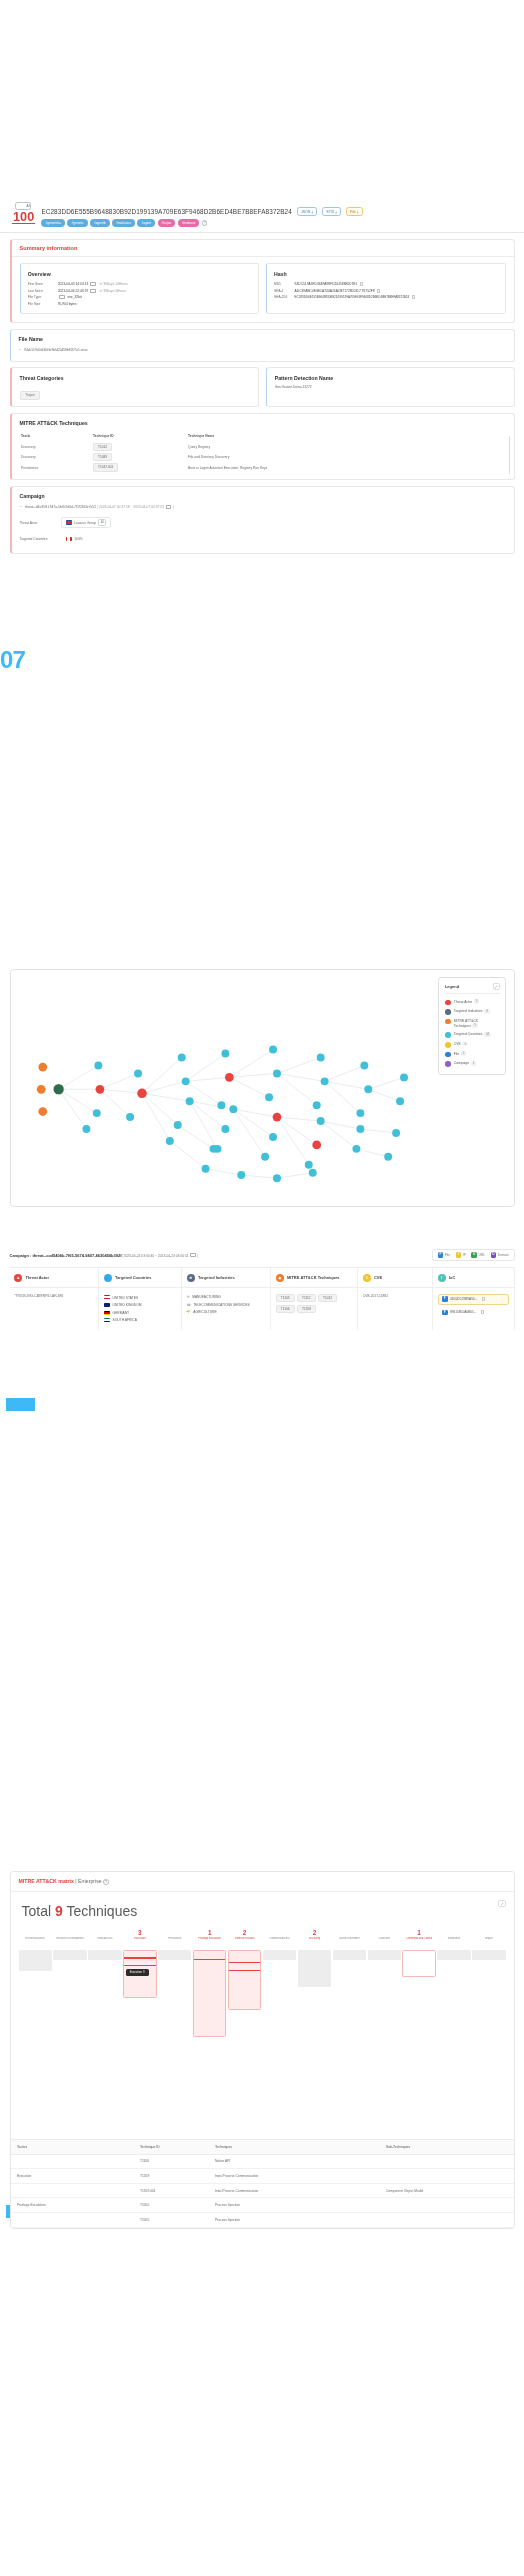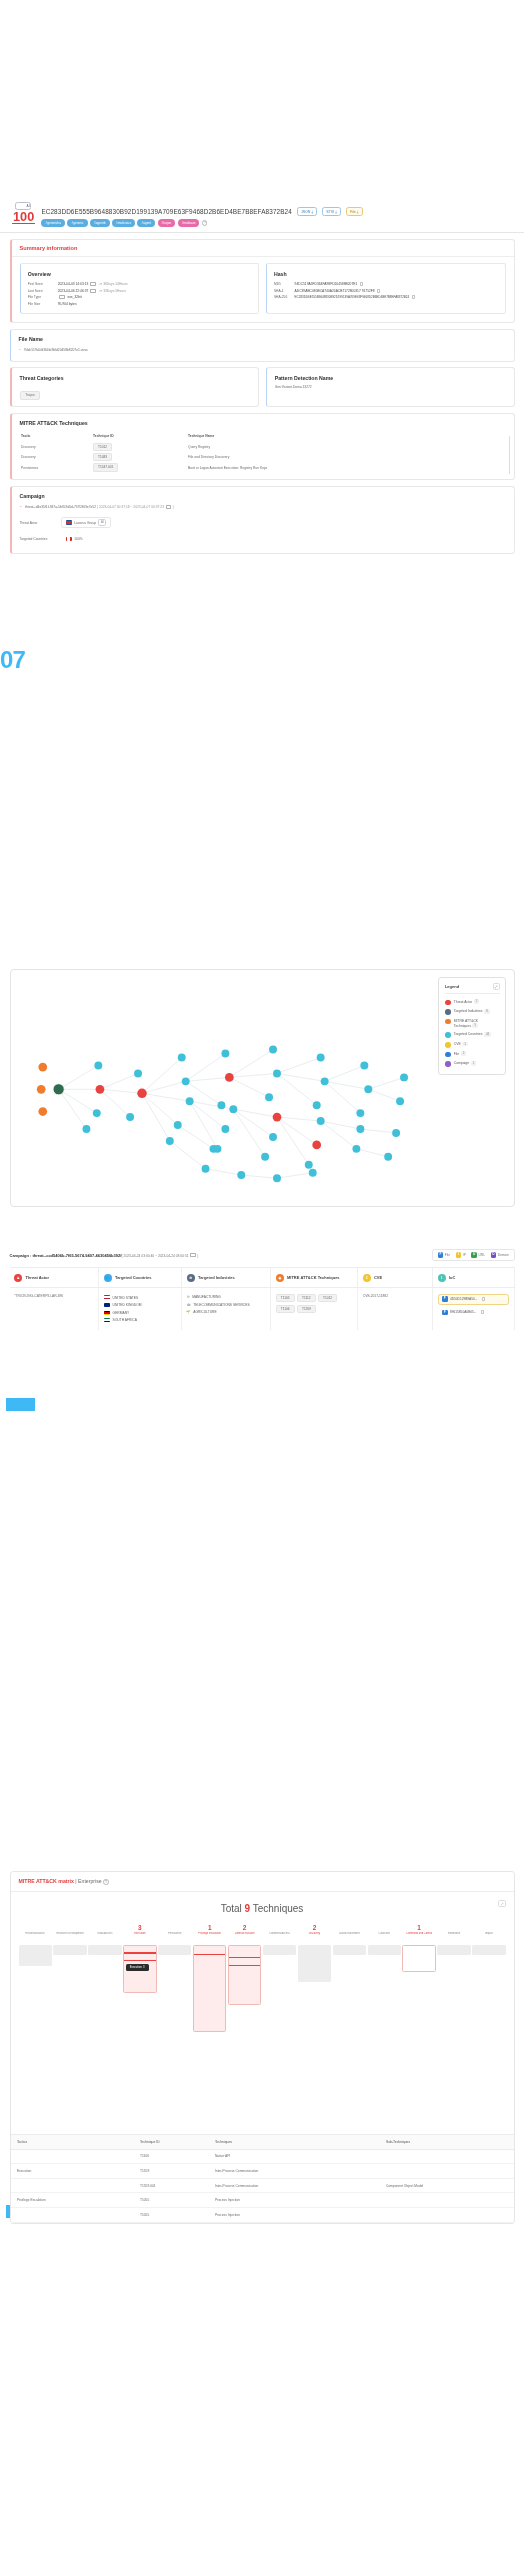--- a/index.html
+++ b/index.html
@@ -146,21 +146,21 @@
               color:#555; margin-bottom:2.4px; }
   .ioc-pill.plain { border-color:transparent; background:transparent; }
   .f-sq { width:5.6px; height:5.6px; background:#2f7fd6; color:#fff; font-size:3.2px;
           font-weight:700; text-align:center; line-height:5.6px; border-radius:1.2px; }
 
   
   .sec3 { position:absolute; left:0; top:1871px; width:524px; padding:0 9.5px; }
   .matrix-card { border:0.8px solid #e6e6e6; border-radius:3.2px; background:#fff; }
   .mx-hd { font-size:5.2px; padding:6.4px 8px; color:#e03c3c; font-weight:700; }
   .mx-hd .ent { color:#6b6b6b; font-weight:400; }
-  .total-line { font-size:10px; color:#5a5a5a; padding:11px 11px 0 11px;text-align:center; }
+  .total-line { font-size:14px; color:#5a5a5a; padding:11px 11px 0 11px; }
   .total-line b { color:#e03c3c; }
   .mx-grid { display:flex; padding:9.5px 8px 0 8px; gap:1.6px; position:relative; }
   .mx-col { flex:1; text-align:center; position:relative; }
   .mx-cnt { font-size:6.4px; font-weight:700; color:#e03c3c; height:8.7px; }
   .mx-lab { font-size:2.6px; color:#8a8a8a; line-height:3.6px; height:9.5px;
             overflow:hidden; }
   .mx-lab.active { color:#e03c3c; }
   .mx-bar { margin-top:3.2px; border-radius:1.6px; }
   .tip { position:absolute; background:#2b2b2b; color:#fff; font-size:2.7px;
          padding:2.4px 4px; border-radius:1.6px; white-space:nowrap; z-index:5; }

